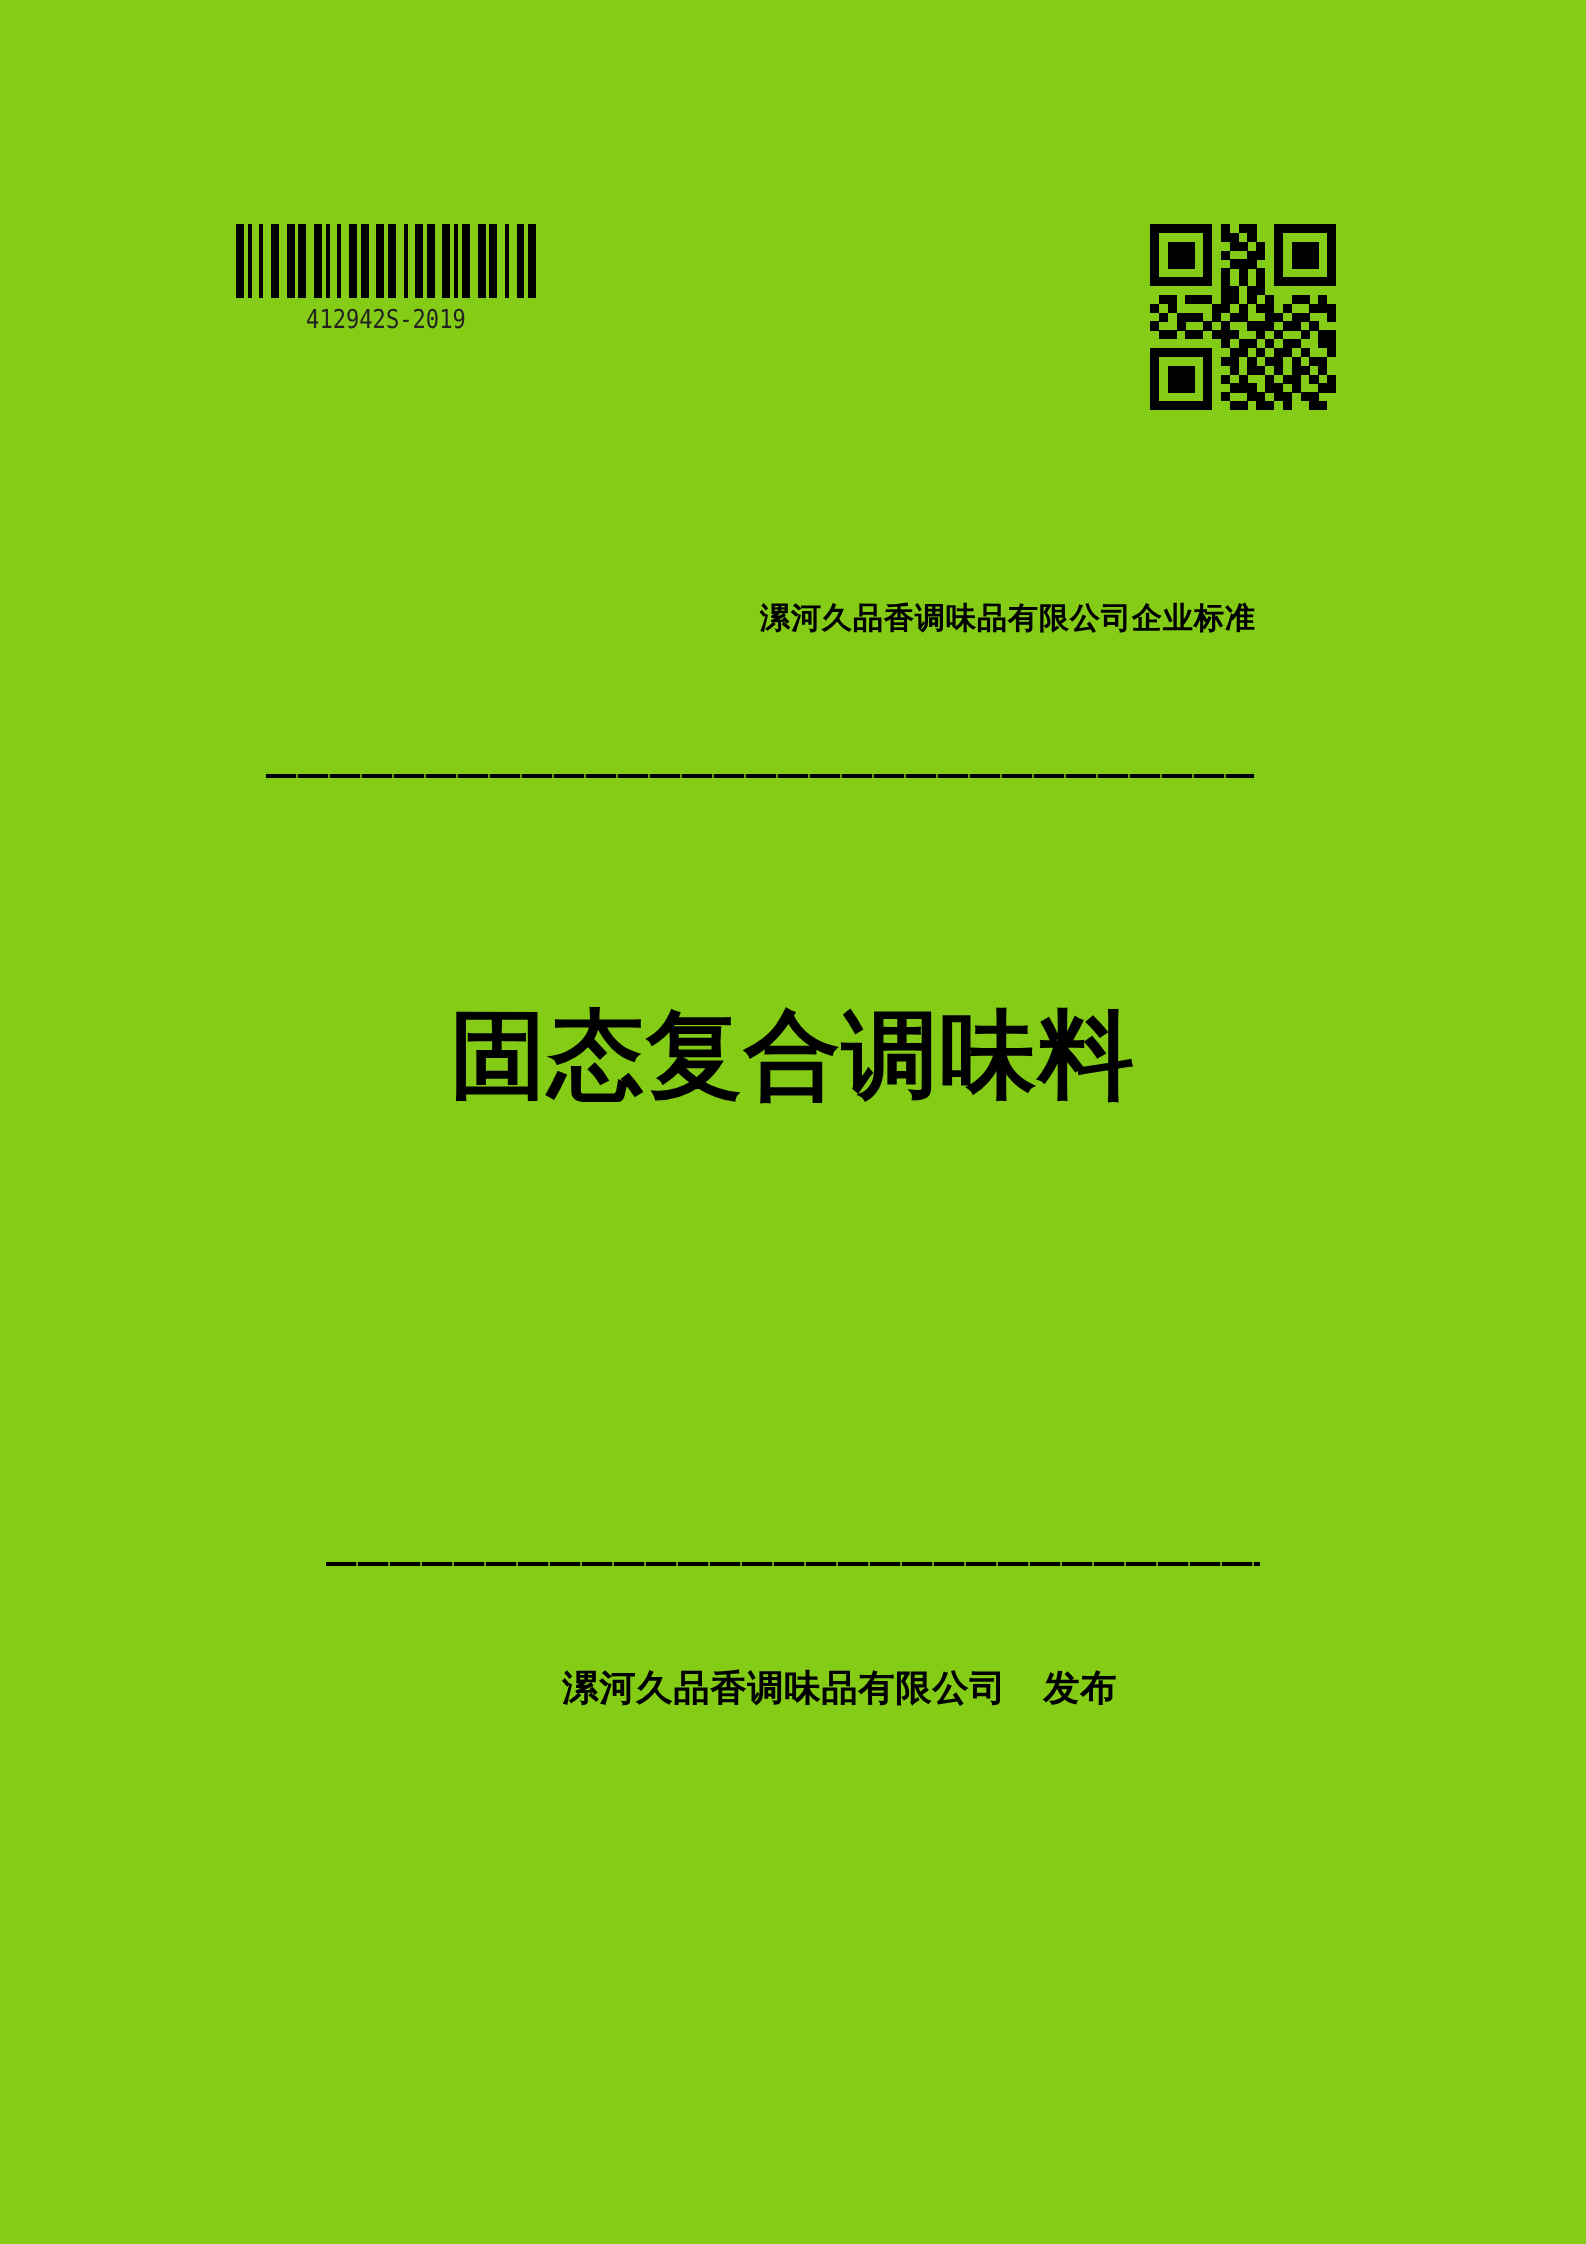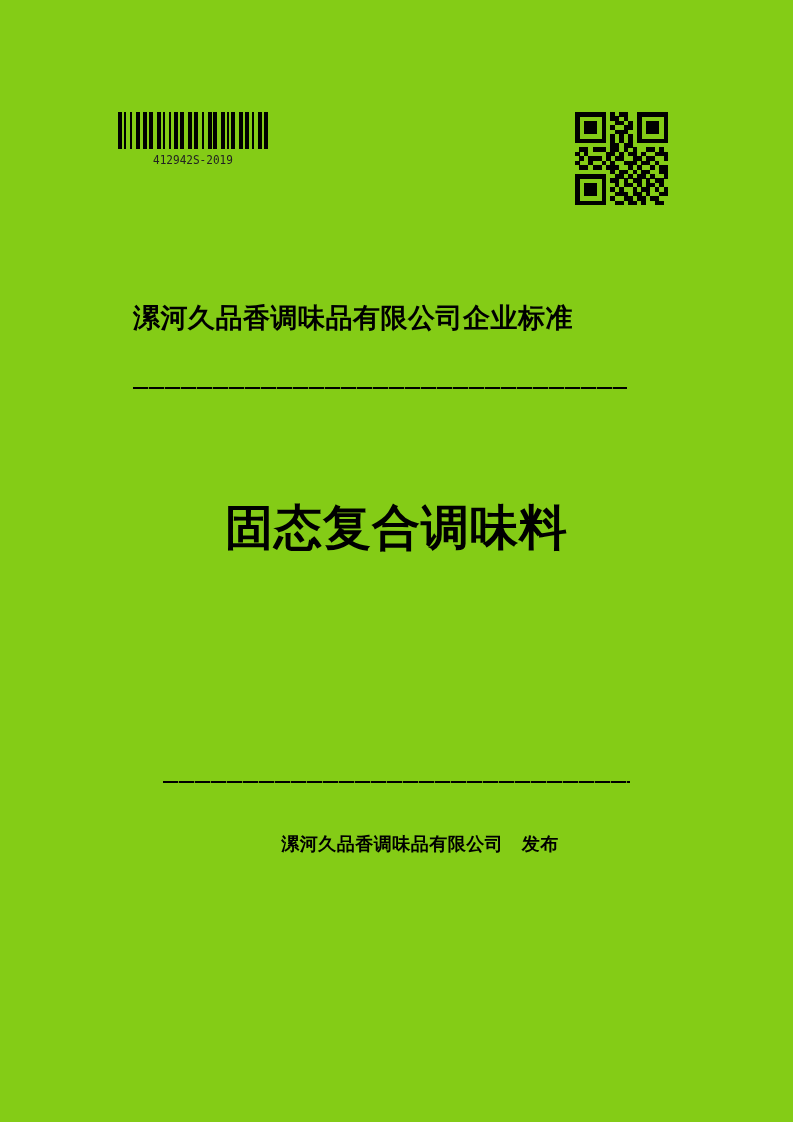--- a/index.html
+++ b/index.html
@@ -48,22 +48,22 @@
     height: 93px;
   }
   .qr-svg { display: block; width: 93px; height: 93px; }
 
   
   .org-standard-title {
     position: absolute;
     left: 133px;
     top: 300px;
     width: 495px;
-    text-align: left;
-    font-size: 27px;
+    text-align: right;
+    font-size: 15px;
     font-weight: bold;
     letter-spacing: 0.5px;
     white-space: nowrap;
   }
   .standard-number {
     position: absolute;
     left: 133px;
     top: 336px;
     width: 517px;
     text-align: right;

